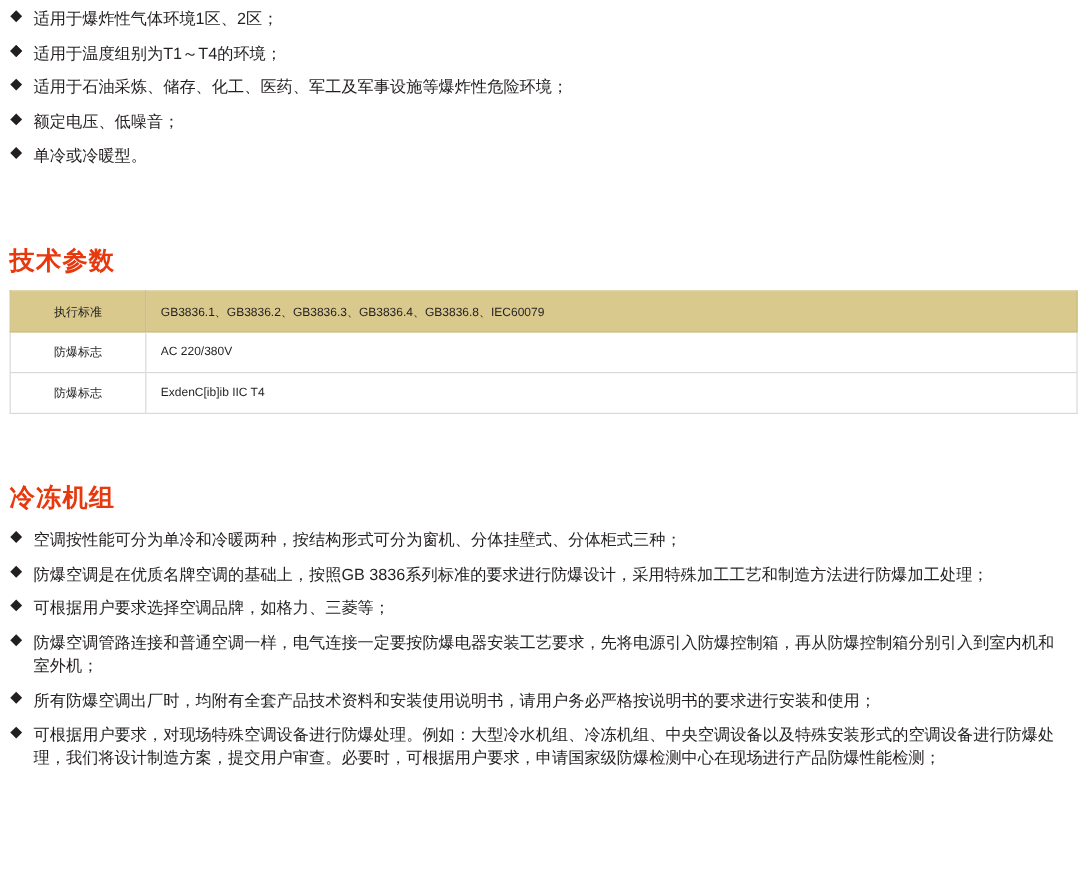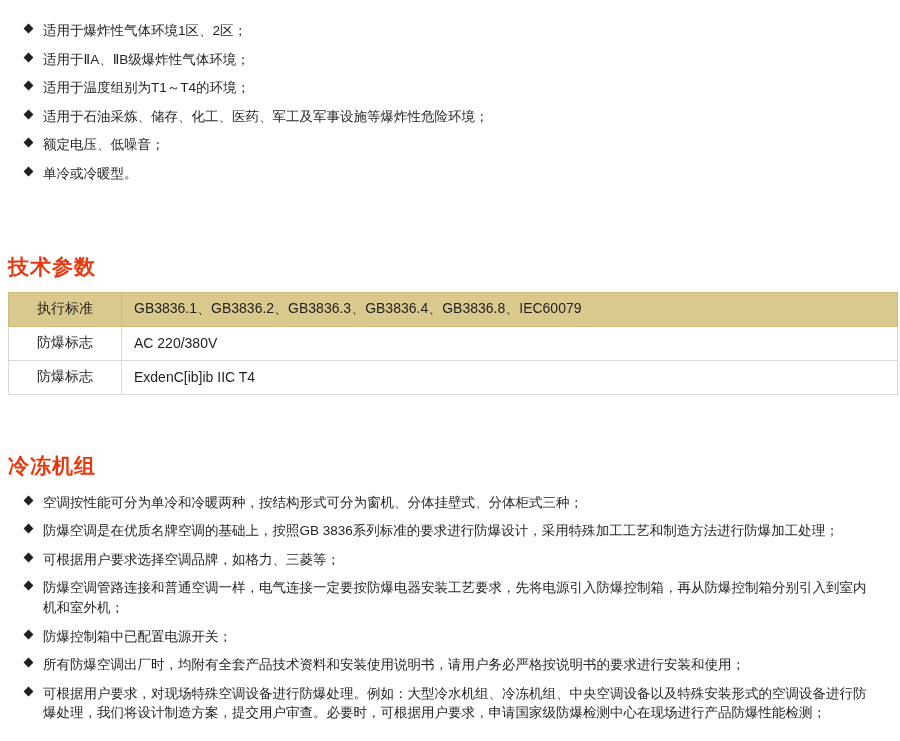--- a/index.html
+++ b/index.html
@@ -26,21 +26,21 @@
     font-size: 21px;
     font-weight: bold;
     letter-spacing: 1px;
     margin: 0 0 12px 0;
     line-height: 1.2;
   }
   .section-title.red2 { color: #e8380d; }
 
   ul.bullets {
     list-style: none;
-    margin: 15px;
+    margin: 0;
     padding: 0;
   }
   ul.bullets li {
     position: relative;
     padding-left: 20px;
     font-size: 13.5px;
     line-height: 1.45;
     margin-bottom: 9px;
     color: #231f20;
   }
@@ -53,21 +53,21 @@
     background: #231f20;
     transform: rotate(45deg);
   }
   .gap1 { height: 56px; }
   .gap2 { height: 58px; }
 
   table.spec {
     border-collapse: collapse;
     width: 890px;
     table-layout: fixed;
-    font-size: 14px;
+    font-size: 10px;
   }
   table.spec td {
     border: 1px solid #d9d9d9;
     padding: 7px 8px;
     vertical-align: middle;
     height: 19px;
   }
   table.spec tr.head td {
     background: #d9c98d;
     border-color: #cbbb7c;
@@ -86,21 +86,21 @@
   .feature-list li .dia { top: 5px; }
 </style>
 </head>
 <body>
 
 <div class="page">
 
 
   <ul class="bullets">
     <li><span class="dia"></span><span>适用于爆炸性气体环境1区、2区；</span></li>
-    <li><span class="dia"></span><span>适用于ⅡA、ⅡB级爆炸性气体环境；</span></li>
+    <li><span class="dia"></span></li>
     <li><span class="dia"></span><span>适用于温度组别为T1～T4的环境；</span></li>
     <li><span class="dia"></span><span>适用于石油采炼、储存、化工、医药、军工及军事设施等爆炸性危险环境；</span></li>
     <li><span class="dia"></span><span>额定电压、低噪音；</span></li>
     <li><span class="dia"></span><span>单冷或冷暖型。</span></li>
   </ul>
 
   <div class="gap1"></div>
 
   <h2 class="section-title">技术参数</h2>
 
@@ -123,19 +123,18 @@
 
   <div class="gap2"></div>
 
   <h2 class="section-title red2">冷冻机组</h2>
 
   <ul class="bullets feature-list">
     <li><span class="dia"></span><span>空调按性能可分为单冷和冷暖两种，按结构形式可分为窗机、分体挂壁式、分体柜式三种；</span></li>
     <li><span class="dia"></span><span>防爆空调是在优质名牌空调的基础上，按照GB 3836系列标准的要求进行防爆设计，采用特殊加工工艺和制造方法进行防爆加工处理；</span></li>
     <li><span class="dia"></span><span>可根据用户要求选择空调品牌，如格力、三菱等；</span></li>
     <li><span class="dia"></span><span>防爆空调管路连接和普通空调一样，电气连接一定要按防爆电器安装工艺要求，先将电源引入防爆控制箱，再从防爆控制箱分别引入到室内机和室外机；</span></li>
-    <li><span class="dia"></span><span>防爆控制箱中已配置电源开关；</span></li>
     <li><span class="dia"></span><span>所有防爆空调出厂时，均附有全套产品技术资料和安装使用说明书，请用户务必严格按说明书的要求进行安装和使用；</span></li>
     <li><span class="dia"></span><span>可根据用户要求，对现场特殊空调设备进行防爆处理。例如：大型冷水机组、冷冻机组、中央空调设备以及特殊安装形式的空调设备进行防爆处理，我们将设计制造方案，提交用户审查。必要时，可根据用户要求，申请国家级防爆检测中心在现场进行产品防爆性能检测；</span></li>
 
   </ul>
 
 </div>
 
 </body></html>

